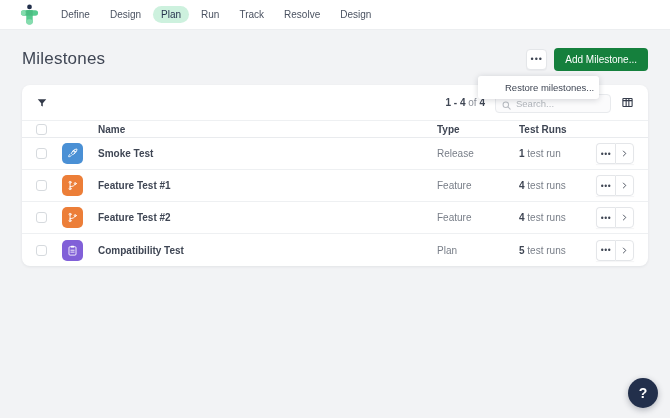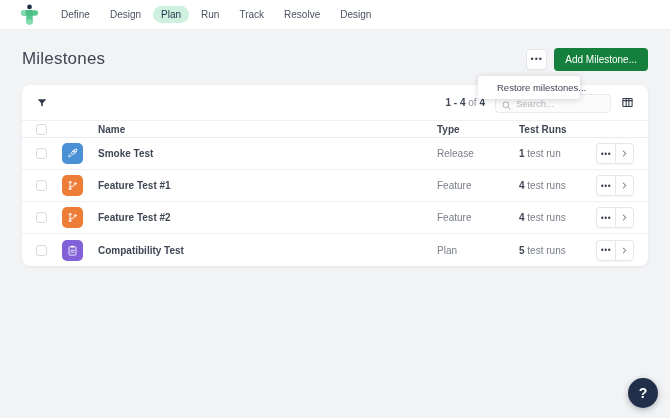--- a/index.html
+++ b/index.html
@@ -46,23 +46,23 @@
     font-size:9px; color:#3f4654; display:flex; align-items:center; justify-content:center;
     letter-spacing:1px; cursor:pointer; box-shadow:0 1px 1px rgba(25,30,50,.04);
   }
   .btn-add {
     background:#15803d; color:#fff; font-size:10px; border:none; border-radius:4px;
     padding:6px 11px; cursor:pointer; font-family:inherit;
   }
 
   
   .dropdown {
-    position:absolute; top:76px; left:478px; width:102px; z-index:30;
+    position:absolute; top:76px; left:478px; width:121px; z-index:30;
     background:#fff; border-radius:3px;
-    box-shadow:0 1px 6px rgba(20,25,45,.18); padding:2px 4px;
+    box-shadow:0 1px 6px rgba(20,25,45,.18); padding:2px 12px;
   }
   .dropdown-item {
     display:flex; align-items:center; gap:6px; padding:4px 9px;
     font-size:9.5px; color:#3f4654; cursor:pointer; white-space:nowrap;
   }
 
   
   .card {
     margin-top:13px; background:#fff; border-radius:8px;
     box-shadow:0 1px 3px rgba(20,25,45,.07);

